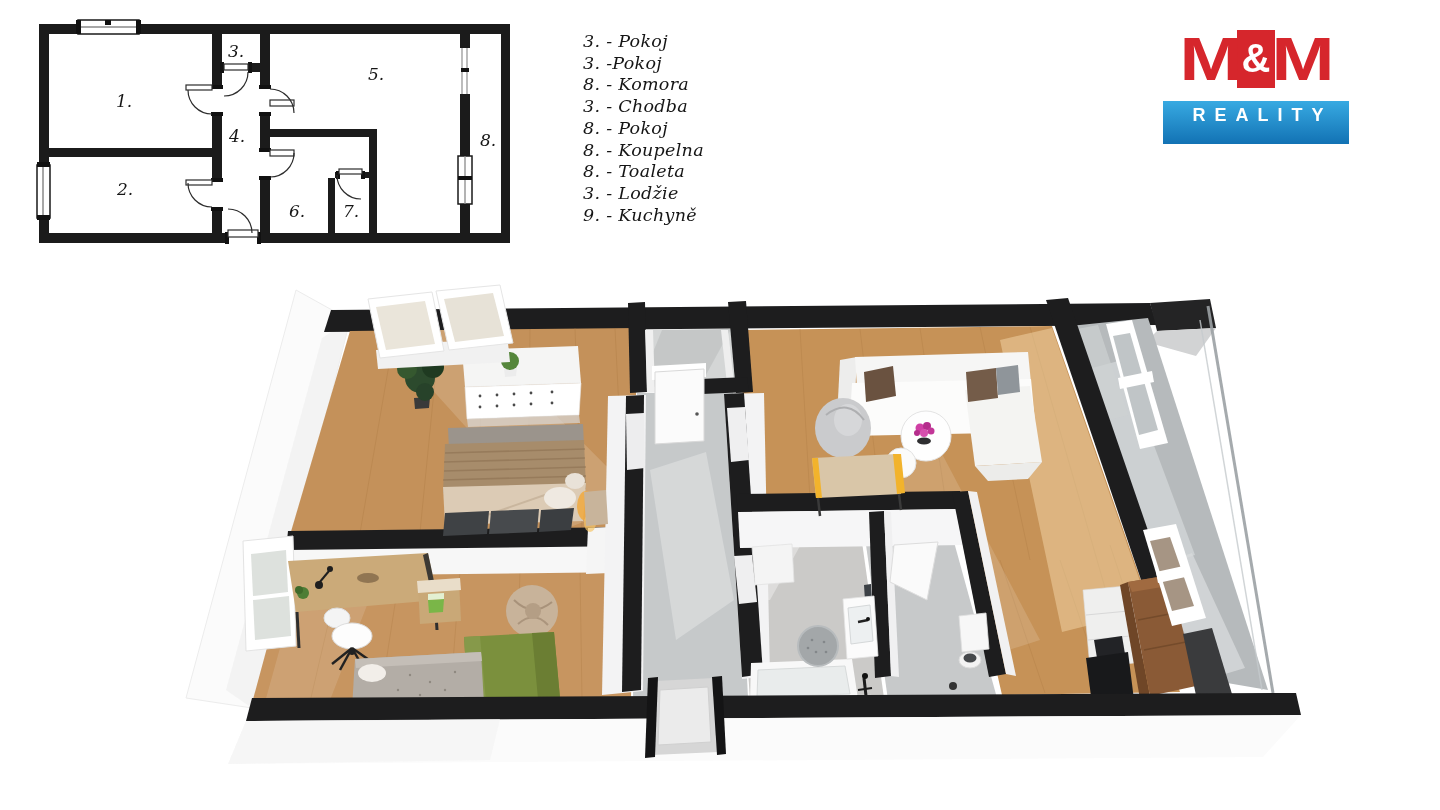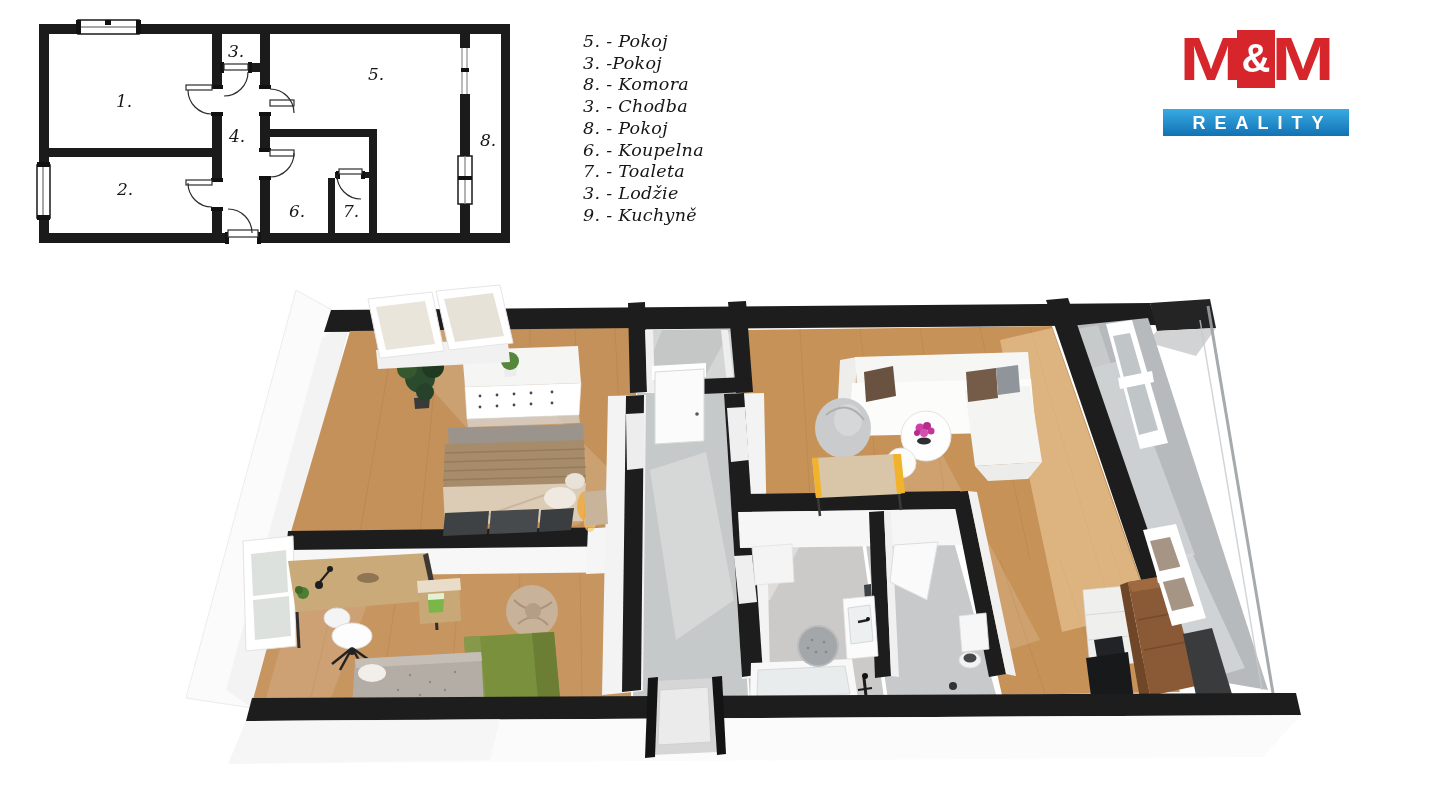--- a/index.html
+++ b/index.html
@@ -31,21 +31,21 @@
     display:inline-block;font-family:"Liberation Sans", sans-serif;
     font-weight:bold;font-size:62px;line-height:58px;color:#d6262c;
     transform:scaleX(1.22);letter-spacing:-2px;
   }
   .logo-amp{
     display:inline-block;font-family:"Liberation Sans", sans-serif;
     font-weight:bold;font-size:40px;line-height:54px;height:54px;
     color:#fff;background:#d6262c;padding:1px 5px 3px 5px;margin:0 2px;
   }
   .logo-reality{
-    margin-top:19px;height:27px;
+    margin-top:11px;height:43px;
     background:linear-gradient(180deg,#38aae2 0%,#1272b4 100%);
     color:#fff;font-family:"Liberation Sans", sans-serif;font-weight:bold;
     font-size:18px;line-height:28px;text-align:center;
     letter-spacing:9px;padding-left:13px;
   }
   
   .plan3d{position:absolute;left:170px;top:278px;}
 </style>
 </head>
 <body>
@@ -141,27 +141,27 @@
       <text x="236" y="57">3.</text>
       <text x="237" y="142">4.</text>
       <text x="376" y="80">5.</text>
       <text x="297" y="217">6.</text>
       <text x="351" y="217">7.</text>
       <text x="488" y="146">8.</text>
     </g>
   </svg>
 
   <div class="legend">
-    <div class="legend-item">5. - Pokoj</div>
+    <div class="legend-item">3. - Pokoj</div>
     <div class="legend-item">3. -Pokoj</div>
     <div class="legend-item">8. - Komora</div>
     <div class="legend-item">3. - Chodba</div>
     <div class="legend-item">8. - Pokoj</div>
-    <div class="legend-item">6. - Koupelna</div>
-    <div class="legend-item">7. - Toaleta</div>
+    <div class="legend-item">8. - Koupelna</div>
+    <div class="legend-item">8. - Toaleta</div>
     <div class="legend-item">3. - Lodžie</div>
     <div class="legend-item">9. - Kuchyně</div>
   </div>
 
   <div class="logo">
     <div class="logo-mm">
       <span class="logo-m">M</span>
       <span class="logo-amp">&amp;</span>
       <span class="logo-m">M</span>
     </div>

